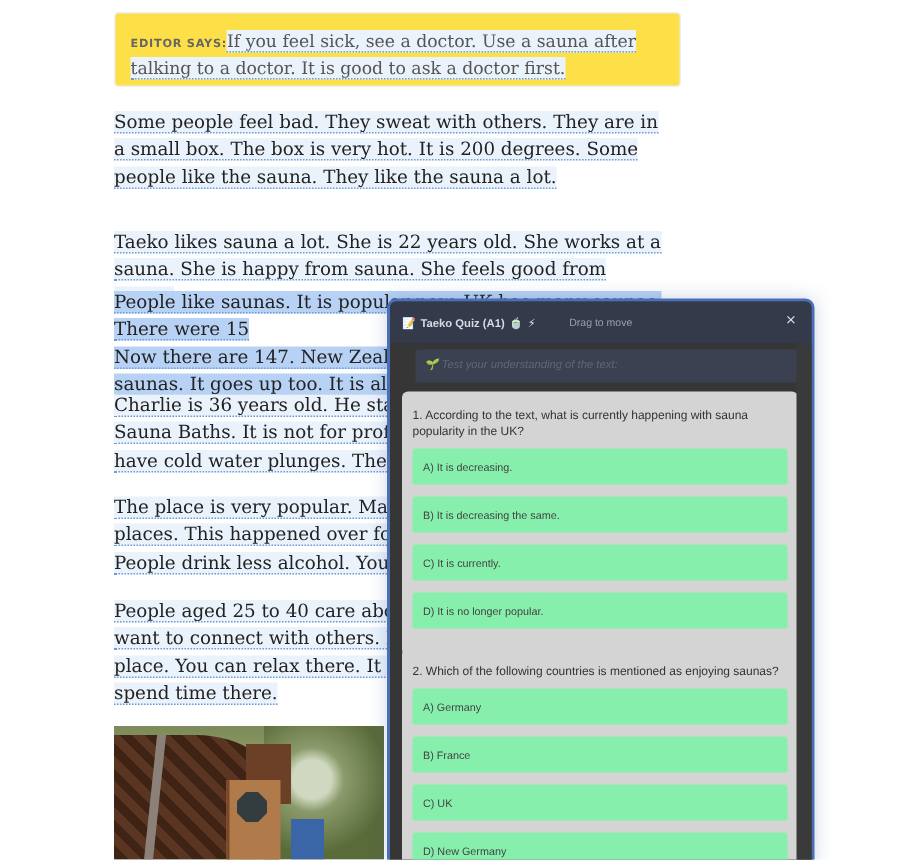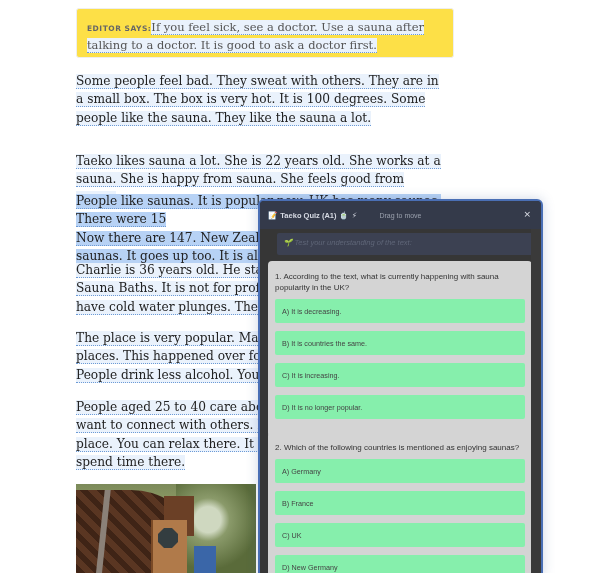--- a/index.html
+++ b/index.html
@@ -102,21 +102,21 @@
   </style>
 </head>
 <body>
 
 <div class="article">
   <div class="editor-box">
     <span class="editor-label">Editor says:</span><span class="hl">If you feel sick, see a doctor. Use a sauna after talking to a doctor. It is good to ask a doctor first.</span>
   </div>
 
   <p class="para" style="top:72px;">
-    <span class="hl">Some people feel bad. They sweat with others. They are in a small box. The box is very hot. It is 100 degrees. Some people like the sauna. They like the sauna a lot.</span>
+    <span class="hl">Some people feel bad. They sweat with others. They are in a small box. The box is very hot. It is 200 degrees. Some people like the sauna. They like the sauna a lot.</span>
   </p>
 
   <p class="para" style="top:152px;">
     <span class="hl">Taeko likes sauna a lot. She is 22 years old. She works at a sauna. She is happy from sauna. She feels good from sauna.</span>
   </p>
 
   <div class="para" style="top:192px;">
     <div><span class="hl hl-strong">People like saunas. It is popular now. UK has many saunas. There were 15</span></div>
     <div><span class="hl hl-strong">Now there are 147. New Zealand likes</span></div>
     <div><span class="hl hl-strong">saunas. It goes up too. It is also growing</span></div>
@@ -166,22 +166,22 @@
 
   <div class="quiz-body">
     <div class="quiz-prompt">
       <span class="emoji">🌱</span>
       <span>Test your understanding of the text:</span>
     </div>
 
     <div class="qcard" style="top:32px;">
       <div class="qtext">1. According to the text, what is currently happening with sauna popularity in the UK?</div>
       <div class="opt">A) It is decreasing.</div>
-      <div class="opt">B) It is countries the same.</div>
-      <div class="opt">C) It is increasing.</div>
+      <div class="opt">B) It is decreasing the same.</div>
+      <div class="opt">C) It is currently.</div>
       <div class="opt">D) It is no longer popular.</div>
     </div>
 
     <div class="qcard" style="top:203px;">
       <div class="qtext">2. Which of the following countries is mentioned as enjoying saunas?</div>
       <div class="opt">A) Germany</div>
       <div class="opt">B) France</div>
       <div class="opt">C) UK</div>
       <div class="opt">D) New Germany</div>
     </div>

